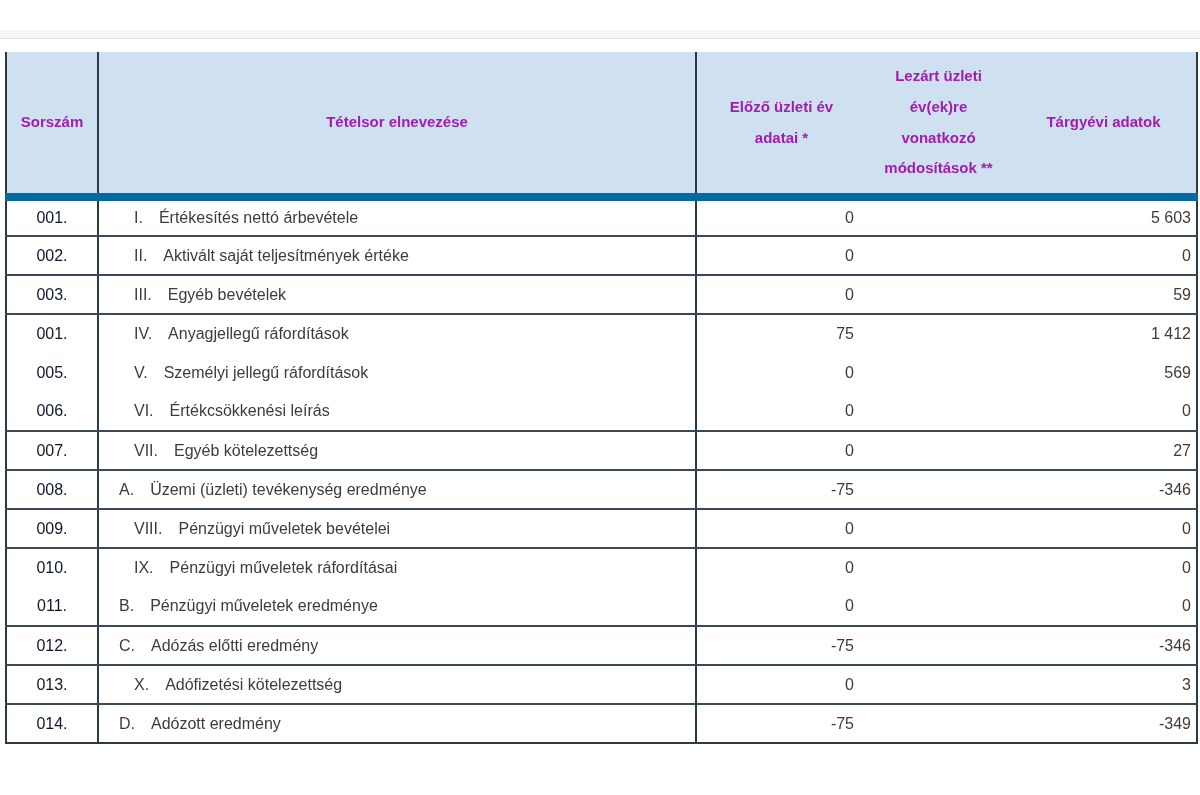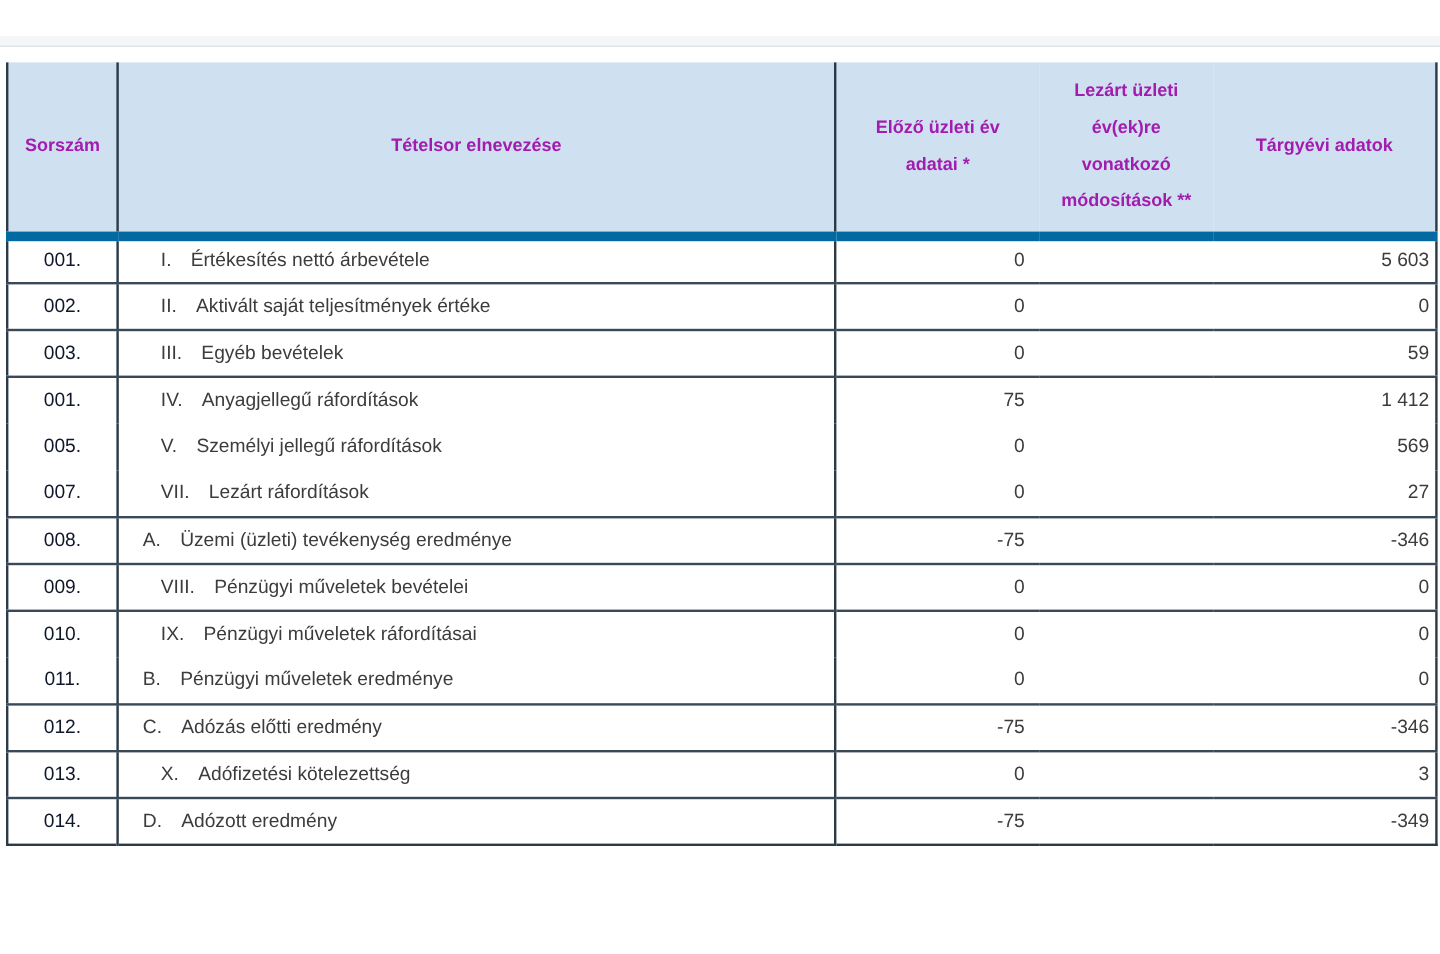--- a/index.html
+++ b/index.html
@@ -125,22 +125,29 @@
         <td class="c-cur">1 412</td>
       </tr>
       <tr class="indent-roman nosep">
         <td class="c-num">005.</td>
         <td class="c-name"><span class="prefix">V.</span><span>Személyi jellegű ráfordítások</span></td>
         <td class="c-prev">0</td>
         <td class="c-mod"></td>
         <td class="c-cur">569</td>
       </tr>
       <tr class="indent-roman">
+        <td class="c-num">006.</td>
+        <td class="c-name"><span class="prefix">VI.</span><span>Értékcsökkenési leírás</span></td>
+        <td class="c-prev">0</td>
+        <td class="c-mod"></td>
+        <td class="c-cur">0</td>
+      </tr>
+      <tr class="indent-roman">
         <td class="c-num">007.</td>
-        <td class="c-name"><span class="prefix">VII.</span><span>Lezárt ráfordítások</span></td>
+        <td class="c-name"><span class="prefix">VII.</span><span>Egyéb kötelezettség</span></td>
         <td class="c-prev">0</td>
         <td class="c-mod"></td>
         <td class="c-cur">27</td>
       </tr>
       <tr class="indent-letter">
         <td class="c-num">008.</td>
         <td class="c-name"><span class="prefix">A.</span><span>Üzemi (üzleti) tevékenység eredménye</span></td>
         <td class="c-prev">-75</td>
         <td class="c-mod"></td>
         <td class="c-cur">-346</td>

